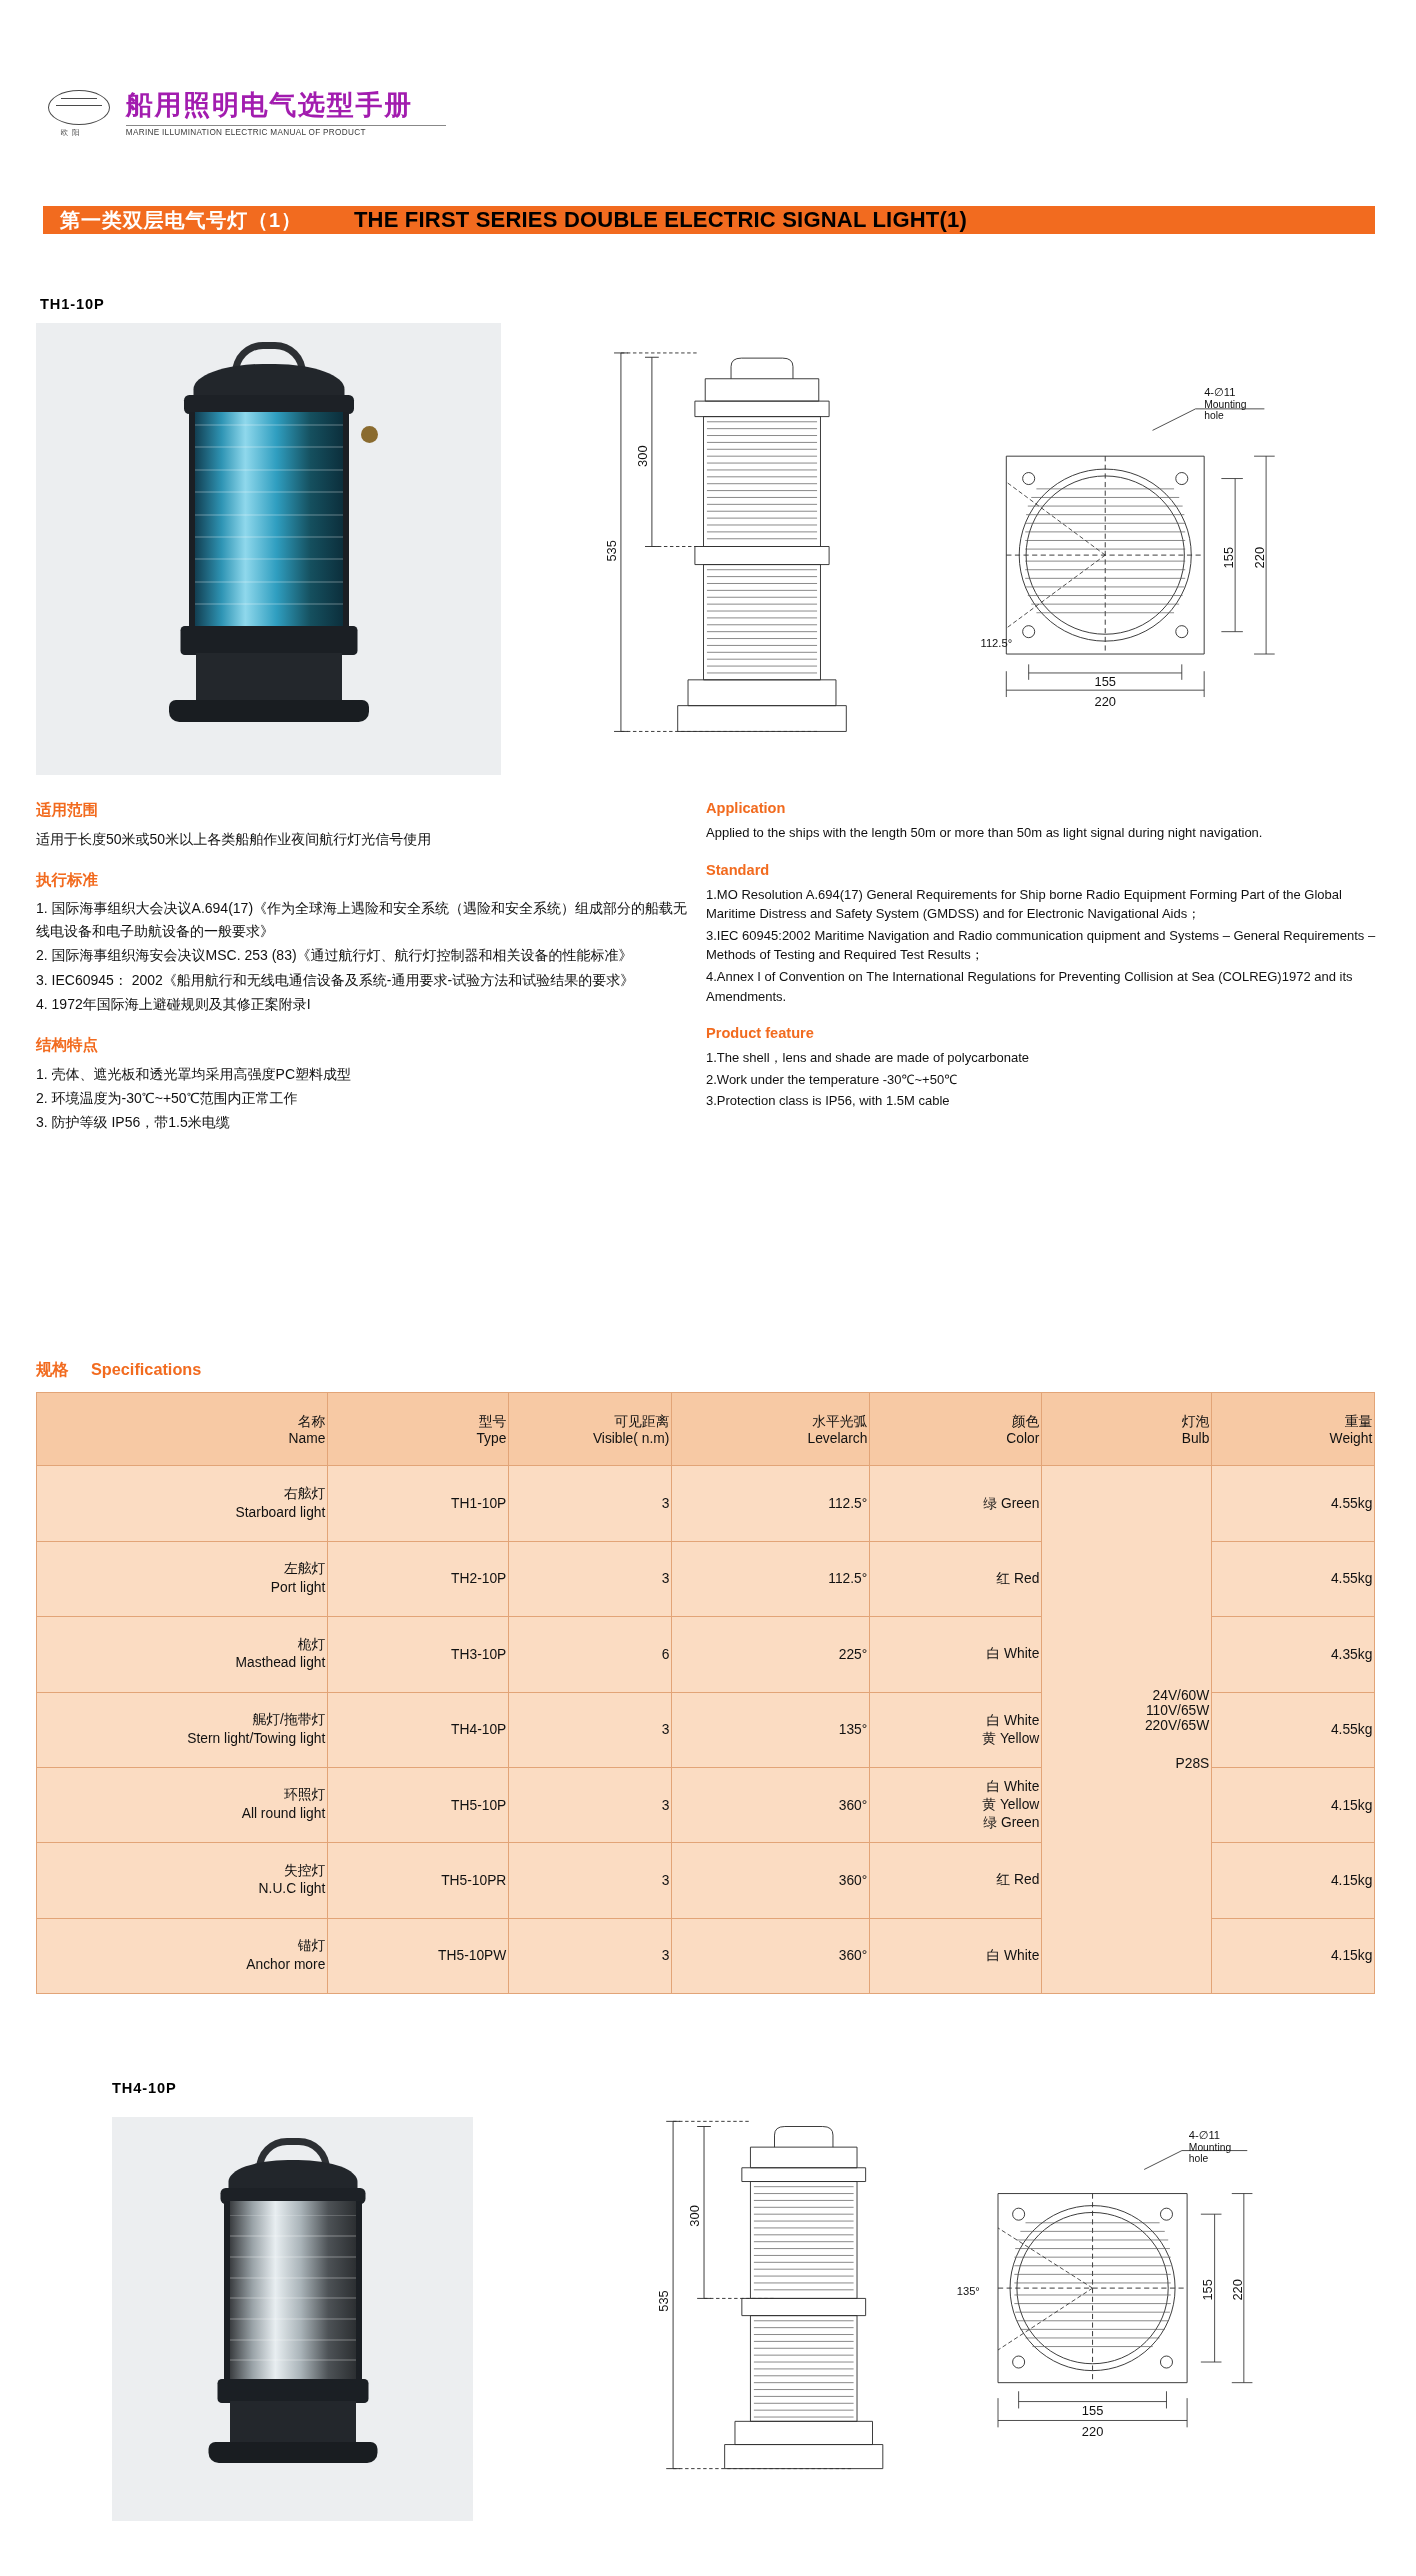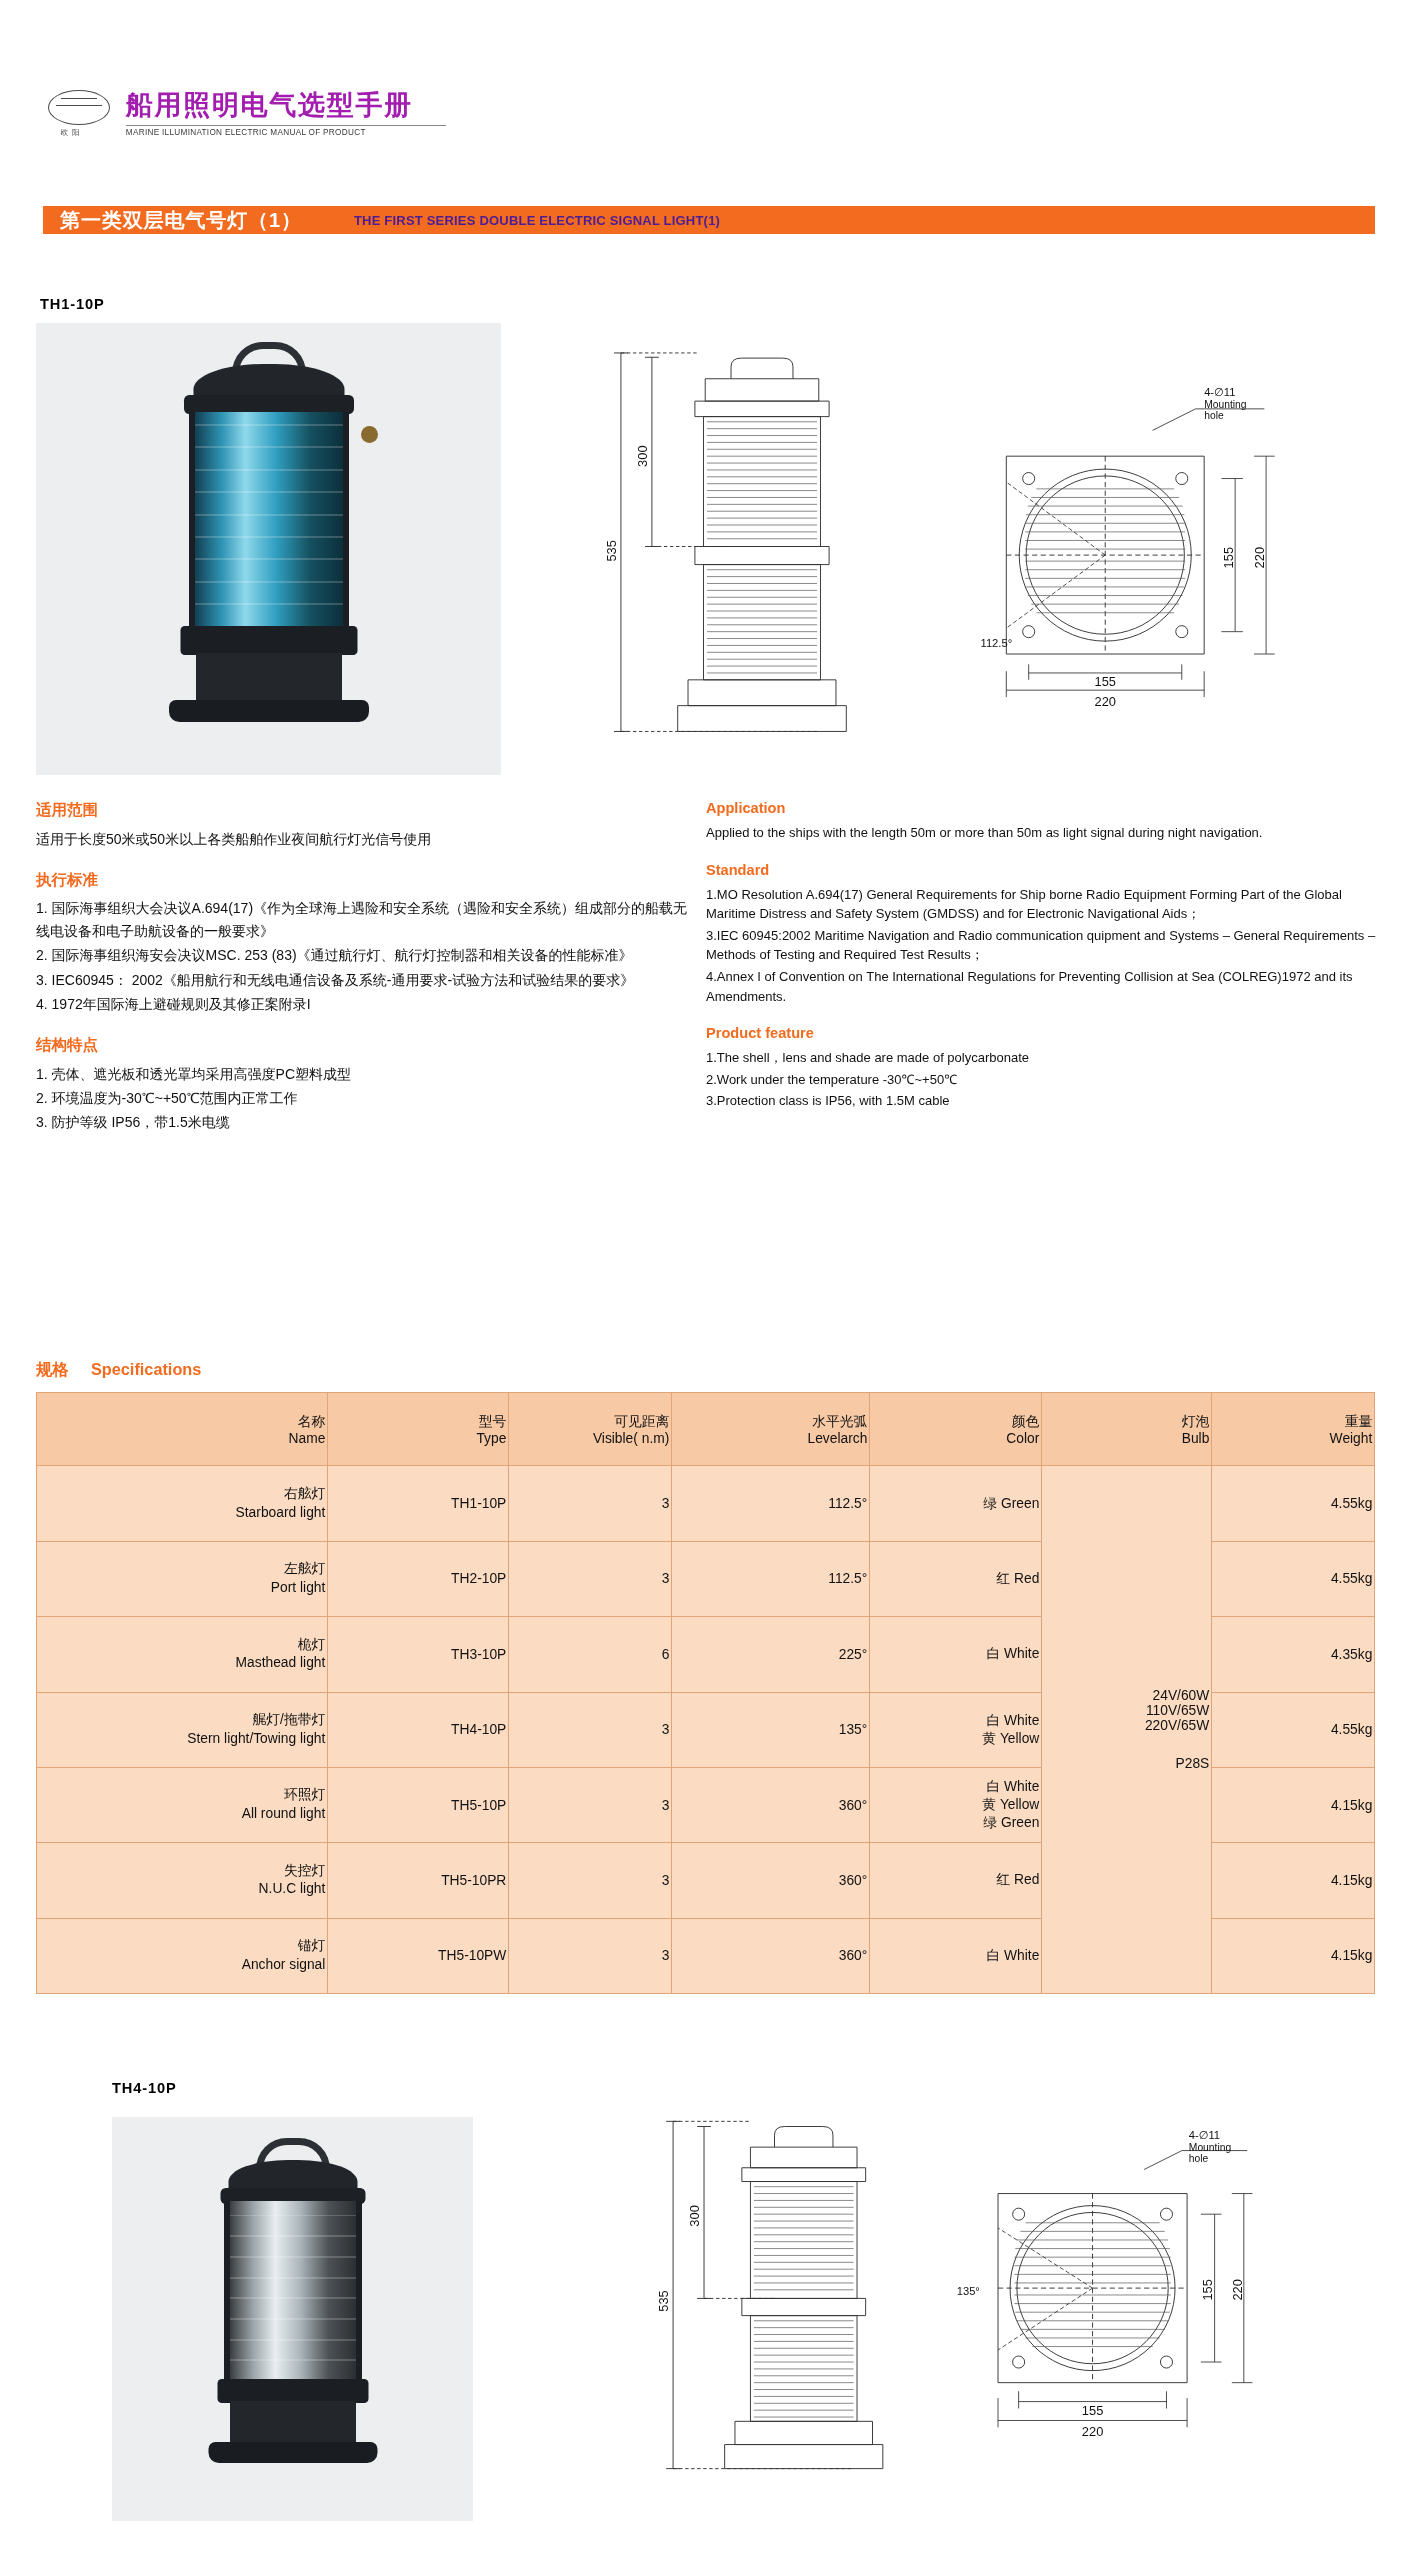--- a/index.html
+++ b/index.html
@@ -104,22 +104,22 @@
     align-items: center;
   }
   .banner-cn {
     color: #ffffff;
     font-size: 20px;
     font-weight: bold;
     letter-spacing: 0.9px;
     margin-left: 17px;
   }
   .banner-en {
-    color: #4c1d95;
-    font-size: 13px;
+    color: #000000;
+    font-size: 22px;
     font-weight: bold;
     letter-spacing: 0.2px;
     margin-left: 52px;
   }
 
   
   .model-label-1 {
     position: absolute;
     left: 40px;
     top: 296px;
@@ -630,21 +630,21 @@
         <td>360°</td>
         <td>
           <span class="cn">红 Red</span>
         </td>
         <td>4.15kg</td>
       </tr>
 
       <tr>
         <td class="two-line">
           <span class="cn">锚灯</span>
-          <span class="en-sm">Anchor signal</span>
+          <span class="en-sm">Anchor more</span>
         </td>
         <td>TH5-10PW</td>
         <td>3</td>
         <td>360°</td>
         <td>
           <span class="cn">白 White</span>
         </td>
         <td>4.15kg</td>
       </tr>
     </tbody>

